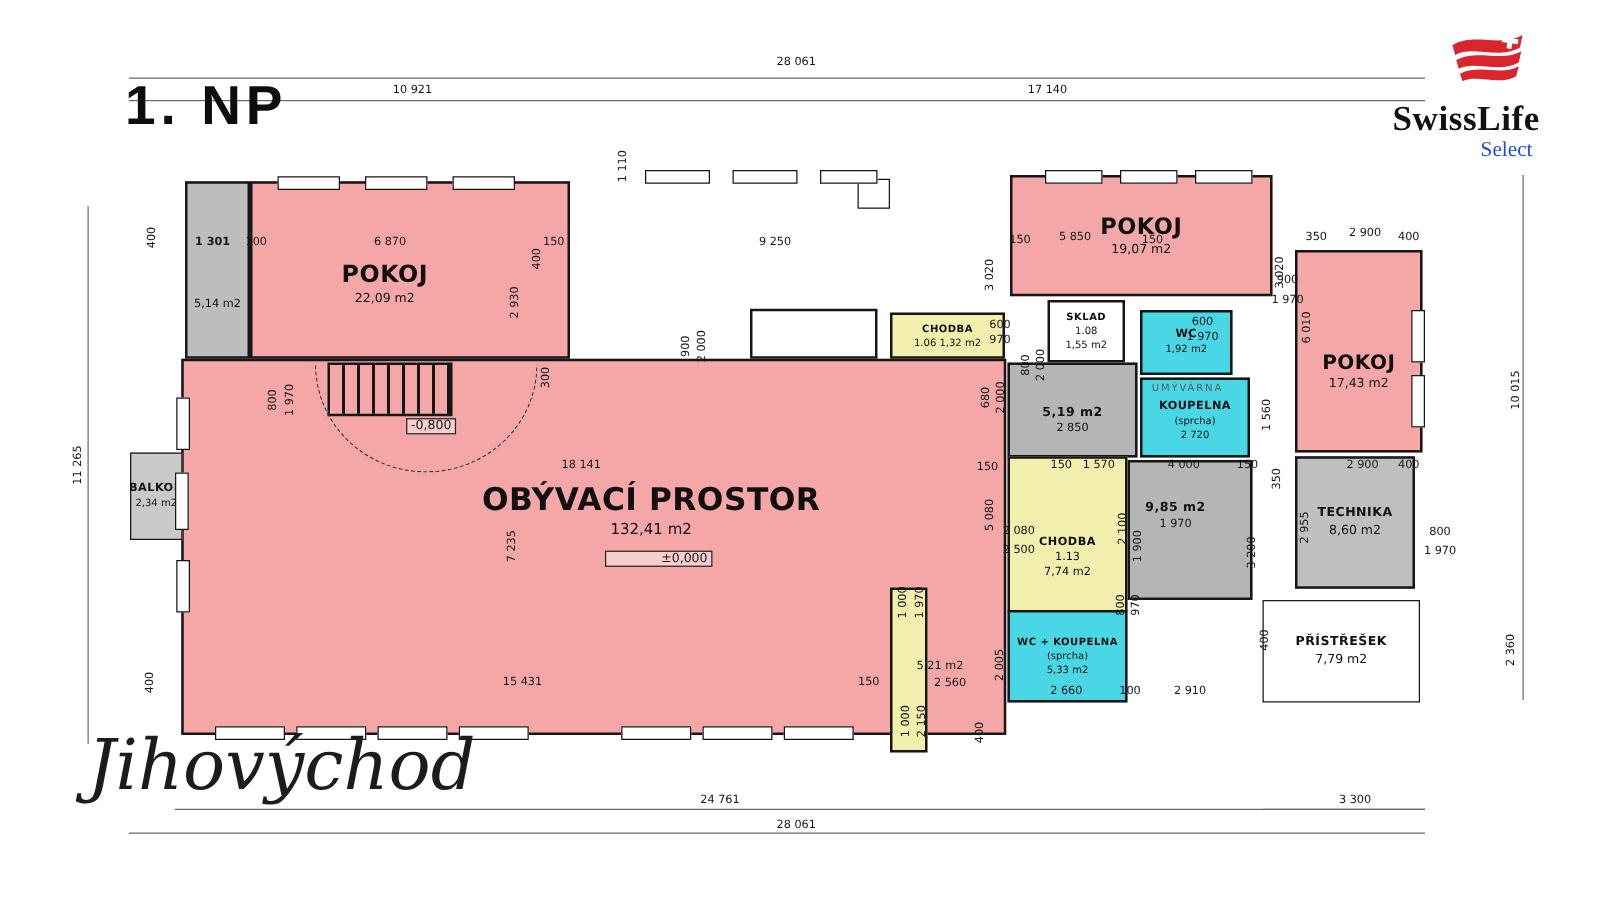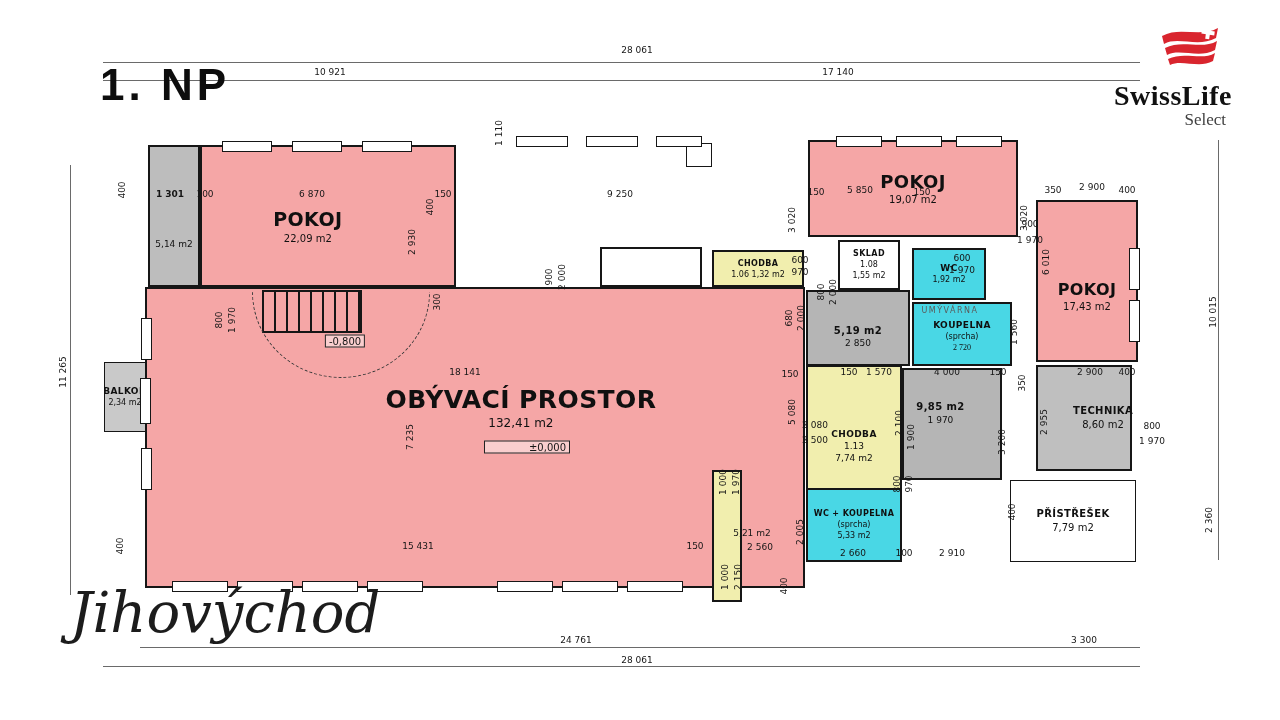--- a/index.html
+++ b/index.html
@@ -25,21 +25,21 @@
   .arcwrap{position:absolute;left:252px;top:292px;width:178px;height:86px;overflow:hidden}
   .arcwrap .arc{width:178px;height:172px;margin-top:-86px;border:1.6px dashed #3a3a3a;border-radius:50%}
   .floor-title{position:absolute;left:100px;top:60px;font-size:44px;font-weight:800;
     letter-spacing:4px;color:#0d0d0d;font-family:"Liberation Sans","DejaVu Sans",sans-serif}
   .orientation{position:absolute;left:70px;top:580px;font-size:56px;font-style:italic;
     font-family:"DejaVu Serif","Liberation Serif",serif;color:#1c1c1c}
   .brand{position:absolute;right:48px;top:22px;width:180px;text-align:right}
   .brand .flag{margin-right:10px}
   .brand-name{font-family:"Liberation Serif","DejaVu Serif",serif;font-size:28px;font-weight:600;
     color:#111;letter-spacing:.5px;margin-top:-2px}
-  .brand-sub{font-family:"Liberation Serif","DejaVu Serif",serif;font-size:17px;color:#404040;
+  .brand-sub{font-family:"Liberation Serif","DejaVu Serif",serif;font-size:17px;color:#1d4ed8;
     margin-right:6px;margin-top:-2px}
 </style>
 </head>
 <body>
 
 <div class="plan">
 
   <div id="rooms" class="layer">
       <div class="room" style="left: 145px; top: 287px; width: 660px; height: 301px; background: rgb(245, 166, 166);">
         <div class="room-label" style="left: 57%; top: 40%;">
@@ -97,42 +97,42 @@
           <div class="rname" style="font-size: 9px;">WC</div>
           <div class="rsub" style="font-size: 8px;">1,92 m2</div>
         </div>
       </div>
       <div class="room" style="left: 806px; top: 290px; width: 104px; height: 76px; background: rgb(181, 181, 181);">
         <div class="room-label" style="left: 50%; top: 62%;">
           <div class="rname" style="font-size: 10px;">5,19 m2</div>
           <div class="rsub" style="font-size: 9px;">2 850</div>
         </div>
       </div>
-      <div class="room hatch" style="left: 912px; top: 302px; width: 100px; height: 64px; background: rgb(73, 215, 229);">
+      <div class="room hatch" style="left: 912px; top: 302px; width: 88px; height: 64px; background: rgb(73, 215, 229);">
         <div class="room-label" style="left: 50%; top: 55%;">
           <div class="rname" style="font-size: 9px;">KOUPELNA</div>
           <div class="rsub" style="font-size: 8px;">(sprcha)</div>
-          <div class="rsub" style="font-size: 8px; font-family: Liberation Serif, serif;">2 720</div>
+          <div class="rsub" style="font-size: 8px;">2 720</div>
         </div>
       </div>
       <div class="room" style="left: 902px; top: 368px; width: 100px; height: 112px; background: rgb(181, 181, 181);">
         <div class="room-label" style="left: 38%; top: 40%;">
           <div class="rname" style="font-size: 10px;">9,85 m2</div>
           <div class="rsub" style="font-size: 9px;">1 970</div>
         </div>
       </div>
       <div class="room" style="left: 806px; top: 365px; width: 96px; height: 125px; background: rgb(241, 238, 174);">
         <div class="room-label" style="left: 50%; top: 66%;">
           <div class="rname" style="font-size: 9px;">CHODBA</div>
           <div class="rsub" style="font-size: 9px;">1.13</div>
           <div class="rsub" style="font-size: 9px; text-align: center;">7,74 m2</div>
         </div>
       </div>
       <div class="room" style="left: 1036px; top: 365px; width: 96px; height: 106px; background: rgb(191, 191, 191);">
-        <div class="room-label" style="left: 50%; top: 50%; margin-left: 19px;">
+        <div class="room-label" style="left: 50%; top: 50%;">
           <div class="rname" style="font-size: 10px;">TECHNIKA</div>
           <div class="rsub" style="font-size: 10px;">8,60 m2</div>
         </div>
       </div>
       <div class="room hatch" style="left: 806px; top: 488px; width: 96px; height: 74px; background: rgb(73, 215, 229);">
         <div class="room-label" style="left: 50%; top: 50%;">
           <div class="rname" style="font-size: 8px;">WC + KOUPELNA</div>
           <div class="rsub" style="font-size: 8px;">(sprcha)</div>
           <div class="rsub" style="font-size: 8px;">5,33 m2</div>
         </div>

